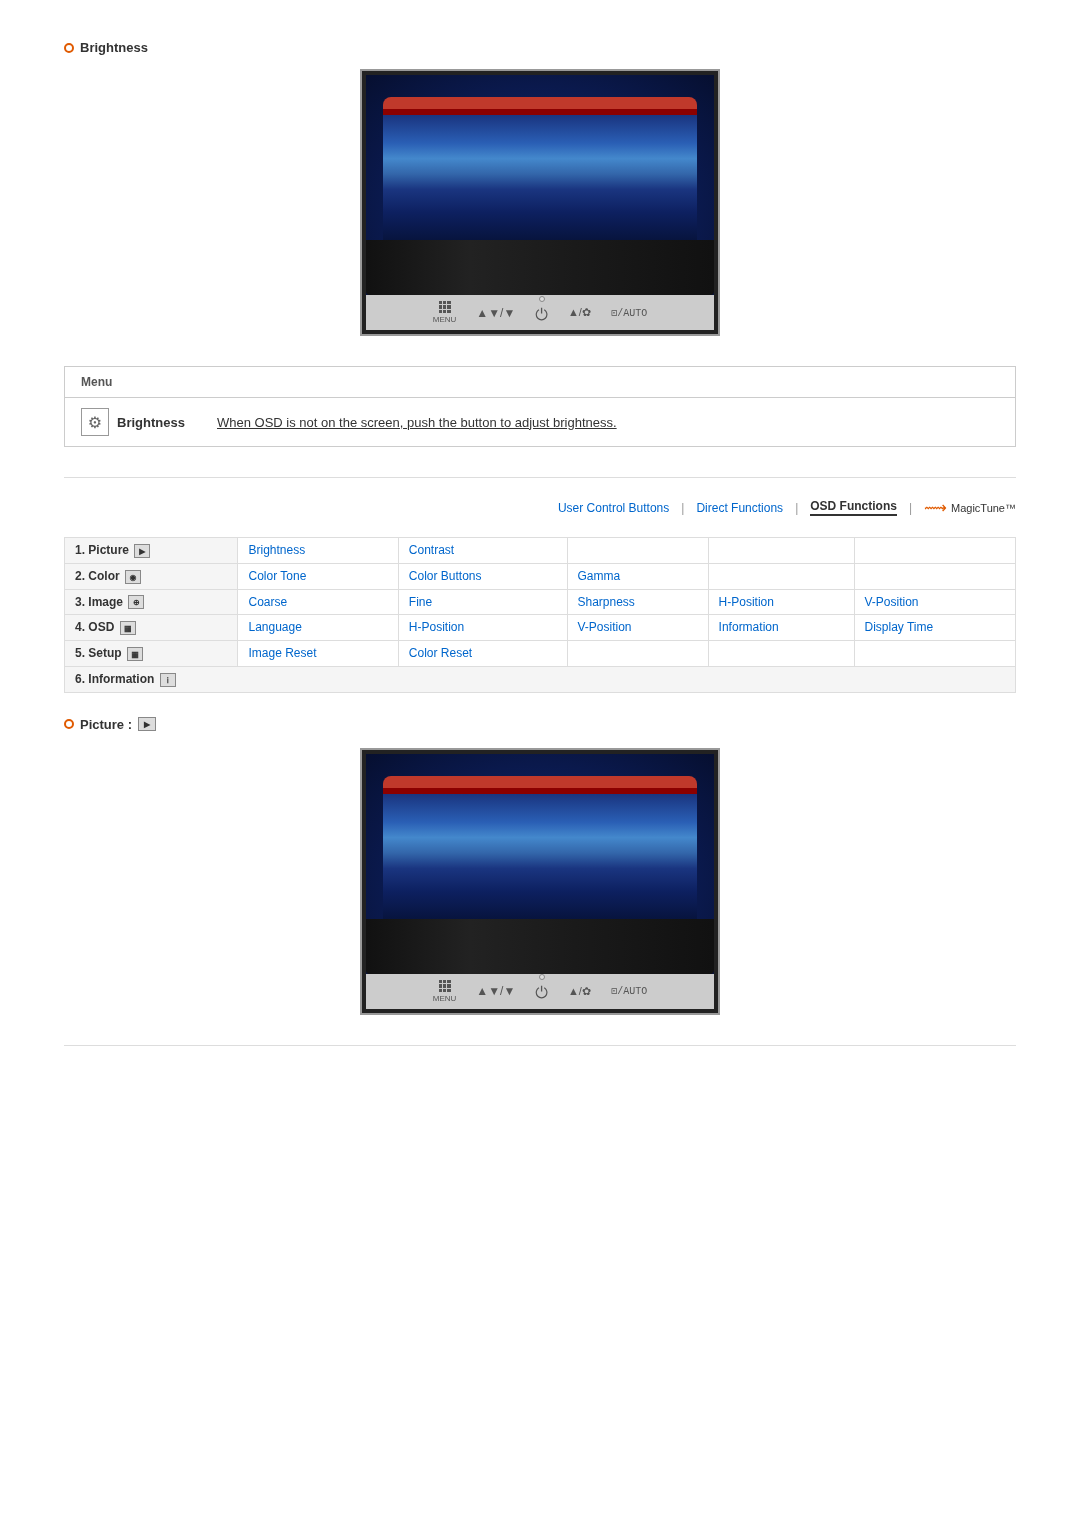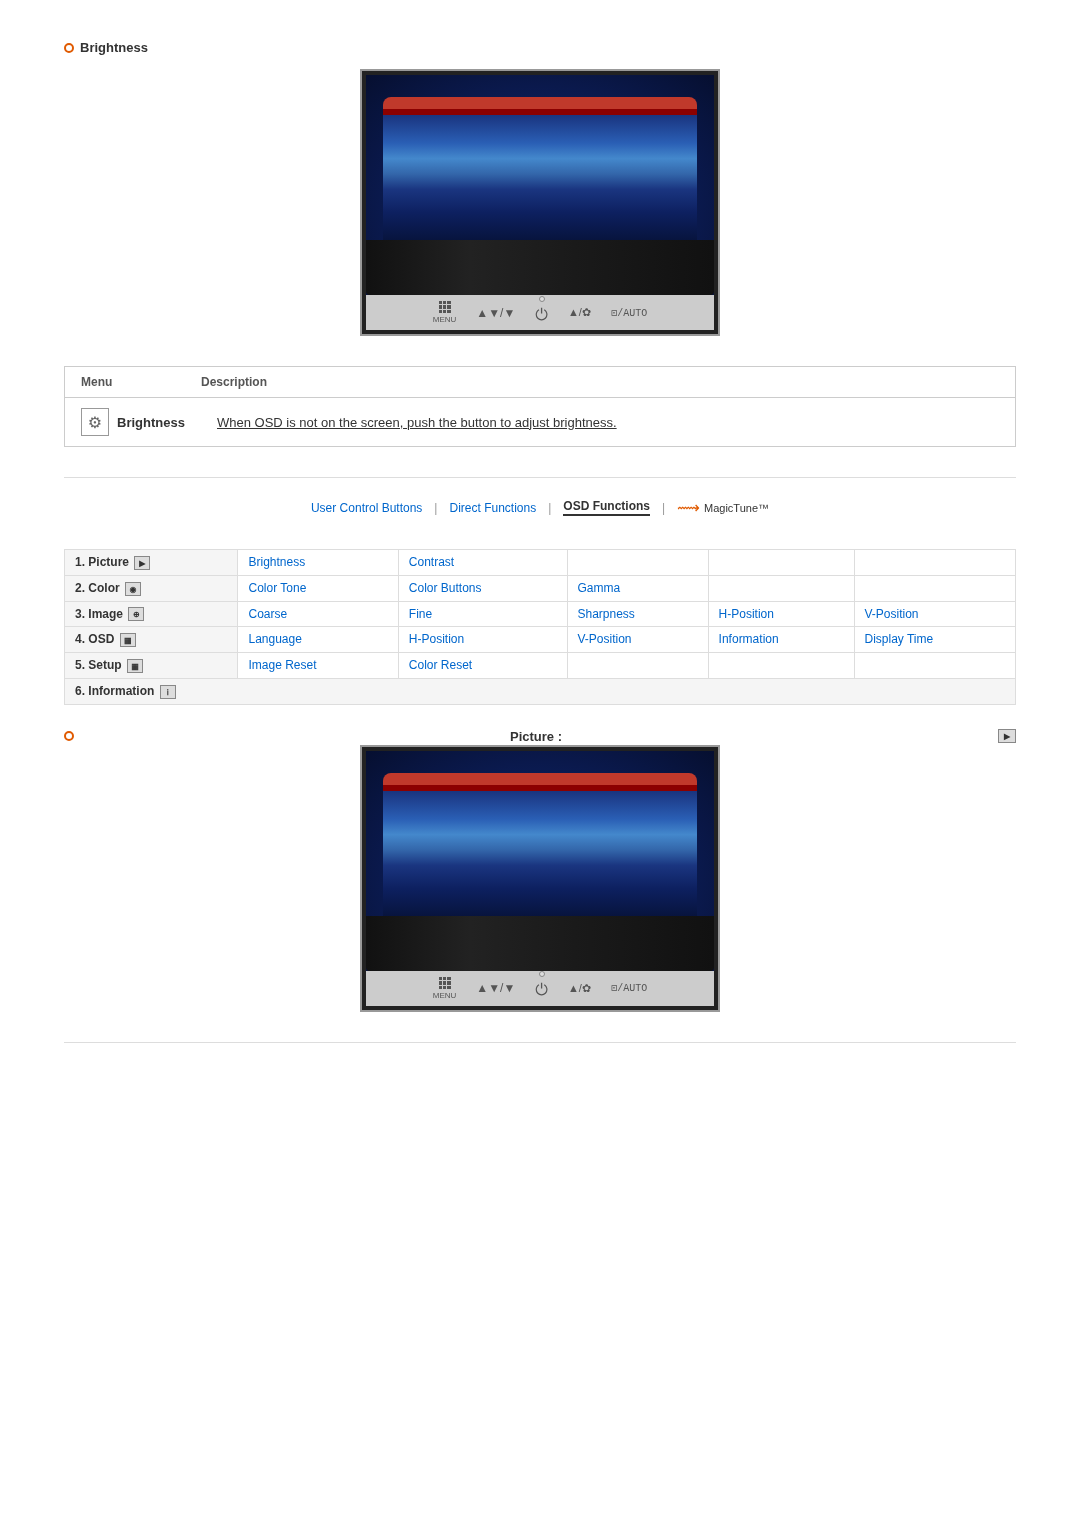--- a/index.html
+++ b/index.html
@@ -196,23 +196,23 @@
     .divider {
       border: none;
       border-top: 1px solid #ddd;
       margin: 20px 0;
     }
 
     
     .nav-tabs {
       display: flex;
       align-items: center;
-      justify-content: center;
+      justify-content: flex-end;
       gap: 8px;
-      margin-bottom: 32px;
+      margin-bottom: 20px;
       font-size: 12px;
     }
 
     .nav-tab {
       color: #0066cc;
       cursor: pointer;
       font-size: 12px;
     }
 
     .nav-tab.active {
@@ -275,22 +275,21 @@
       vertical-align: middle;
     }
 
     
     .picture-title {
       display: flex;
       align-items: center;
       gap: 6px;
       font-weight: bold;
       font-size: 13px;
-      margin-bottom: 1px;
-      justify-content: space-between;
+      margin-bottom: 16px;
     }
 
     .pic-icon {
       display: inline-block;
       width: 18px;
       height: 14px;
       border: 1px solid #888;
       background: #ddd;
       font-size: 8px;
       text-align: center;
@@ -341,21 +340,20 @@
         <div class="ctrl-input">
           <span>⊡/AUTO</span>
         </div>
       </div>
     </div>
   </div>
 
   <div class="info-table">
     <div class="info-table-header">
       <div class="col-menu">Menu</div>
-      <div class="col-desc">Description</div>
     </div>
     <div class="info-table-row">
       <div class="col-icon">
         <div class="gear-icon-box">⚙</div>
       </div>
       <div class="col-menu-label">Brightness</div>
       <div class="col-description">When OSD is not on the screen, push the button to adjust brightness.</div>
     </div>
   </div>
 

